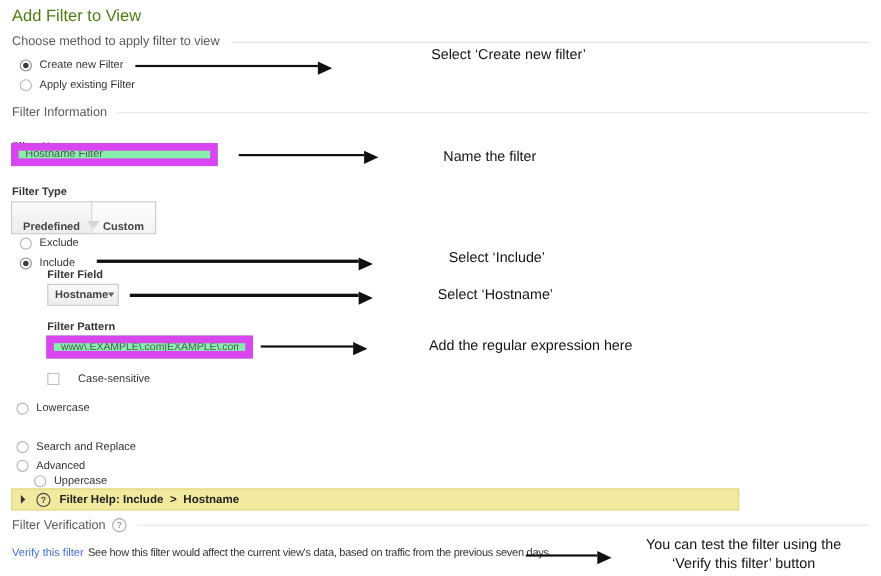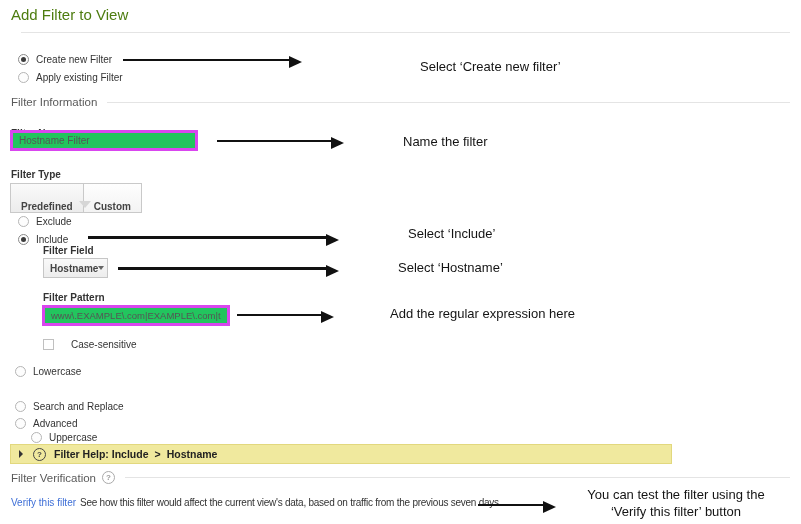--- a/index.html
+++ b/index.html
@@ -16,21 +16,21 @@
 
   .bold-label { font-size:10px; font-weight:bold; color:#333; }
 
   .radio-row { display:flex; gap:7px; font-size:10px; color:#333; height:13px; cursor:default; }
   .radio { width:11px; height:11px; border:1px solid #b5b5b5; border-radius:50%;
            background:#fdfdfd; box-sizing:border-box; position:relative; flex:0 0 auto; }
   .radio.checked { border-color:#8a8a8a; }
   .radio.checked::after { content:''; position:absolute; left:2px; top:2px; width:5px; height:5px;
            border-radius:50%; background:#3c3c3c; }
 
-  .text-input { border:3px solid #d946ef; background:#22c55e; font-size:10px; color:#555;
+  .text-input { border:7px solid #d946ef; background:#86efac; font-size:10px; color:#555;
            padding:0 6px; box-sizing:border-box; font-family:"Liberation Sans", sans-serif; }
 
   .toggle-group { display:flex; font-size:10px; font-weight:bold; color:#444; }
   .toggle-btn { height:17px; line-height:18px; padding:14px 10px; border:1px solid #c9c9c9;
            background:linear-gradient(#fafafa,#ececec); box-sizing:border-box; }
   .toggle-btn + .toggle-btn { border-left:none; }
   .toggle-btn.selected { background:linear-gradient(#fefefe,#f3f3f3); }
   .notch { width:0; height:0; border-left:6px solid transparent; border-right:6px solid transparent;
            border-top:7px solid #d6d6d6; }
 
@@ -69,34 +69,35 @@
   .note-center { font-size:13px; color:#141414; text-align:center; line-height:17px; }
 </style>
 </head>
 <body>
 
 <div class="canvas">
 
   <div class="abs page-title" style="left:11px; top:6px;">Add Filter to View</div>
 
   <div class="abs sec-header" style="left:11px; top:32px; width:779px;">
+    <span>Choose method to apply filter to view</span>
     <span class="rule"></span>
   </div>
 
   <div class="abs radio-row" style="left:18px; top:54px;">
     <span class="radio checked"></span>
     <span>Create new Filter</span>
   </div>
   <div class="abs radio-row" style="left:18px; top:72px;">
     <span class="radio"></span>
     <span>Apply existing Filter</span>
   </div>
 
   <div class="abs arrow" style="left:123px; top:59px; width:166px;"></div>
-  <div class="abs note" style="left:392px; top:59px;margin-left:28px;">Select ‘Create new filter’</div>
+  <div class="abs note" style="left:392px; top:42px;">Select ‘Create new filter’</div>
 
   <div class="abs sec-header" style="left:11px; top:96px; width:779px;">
     <span>Filter Information</span>
     <span class="rule"></span>
   </div>
 
   <div class="abs bold-label" style="left:11px; top:128px;">Filter Name</div>
   <input class="abs text-input" style="left: 10px; top: 130px; width: 188px; height: 21px;" readonly="" value="Hostname Filter">
 
   <div class="abs arrow" style="left:217px; top:140px; width:114px;"></div>

